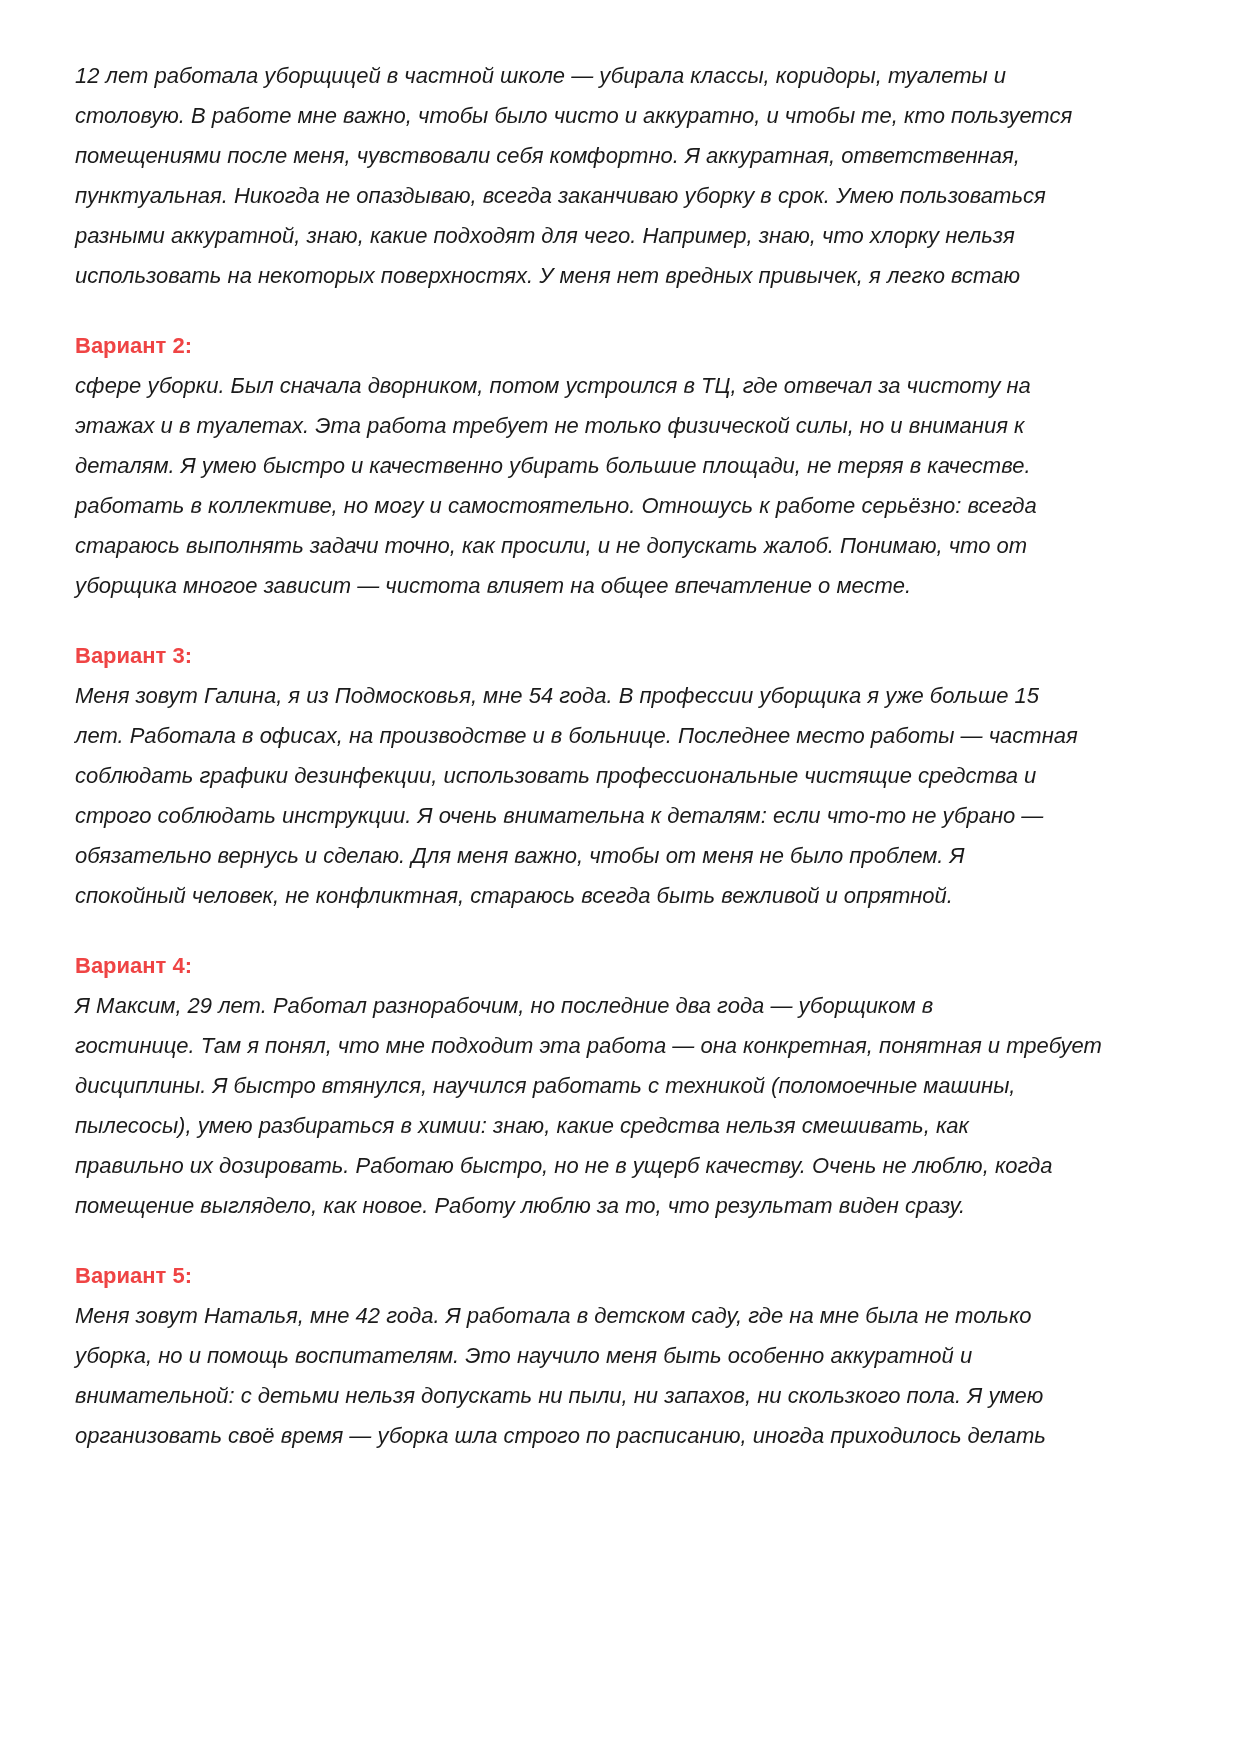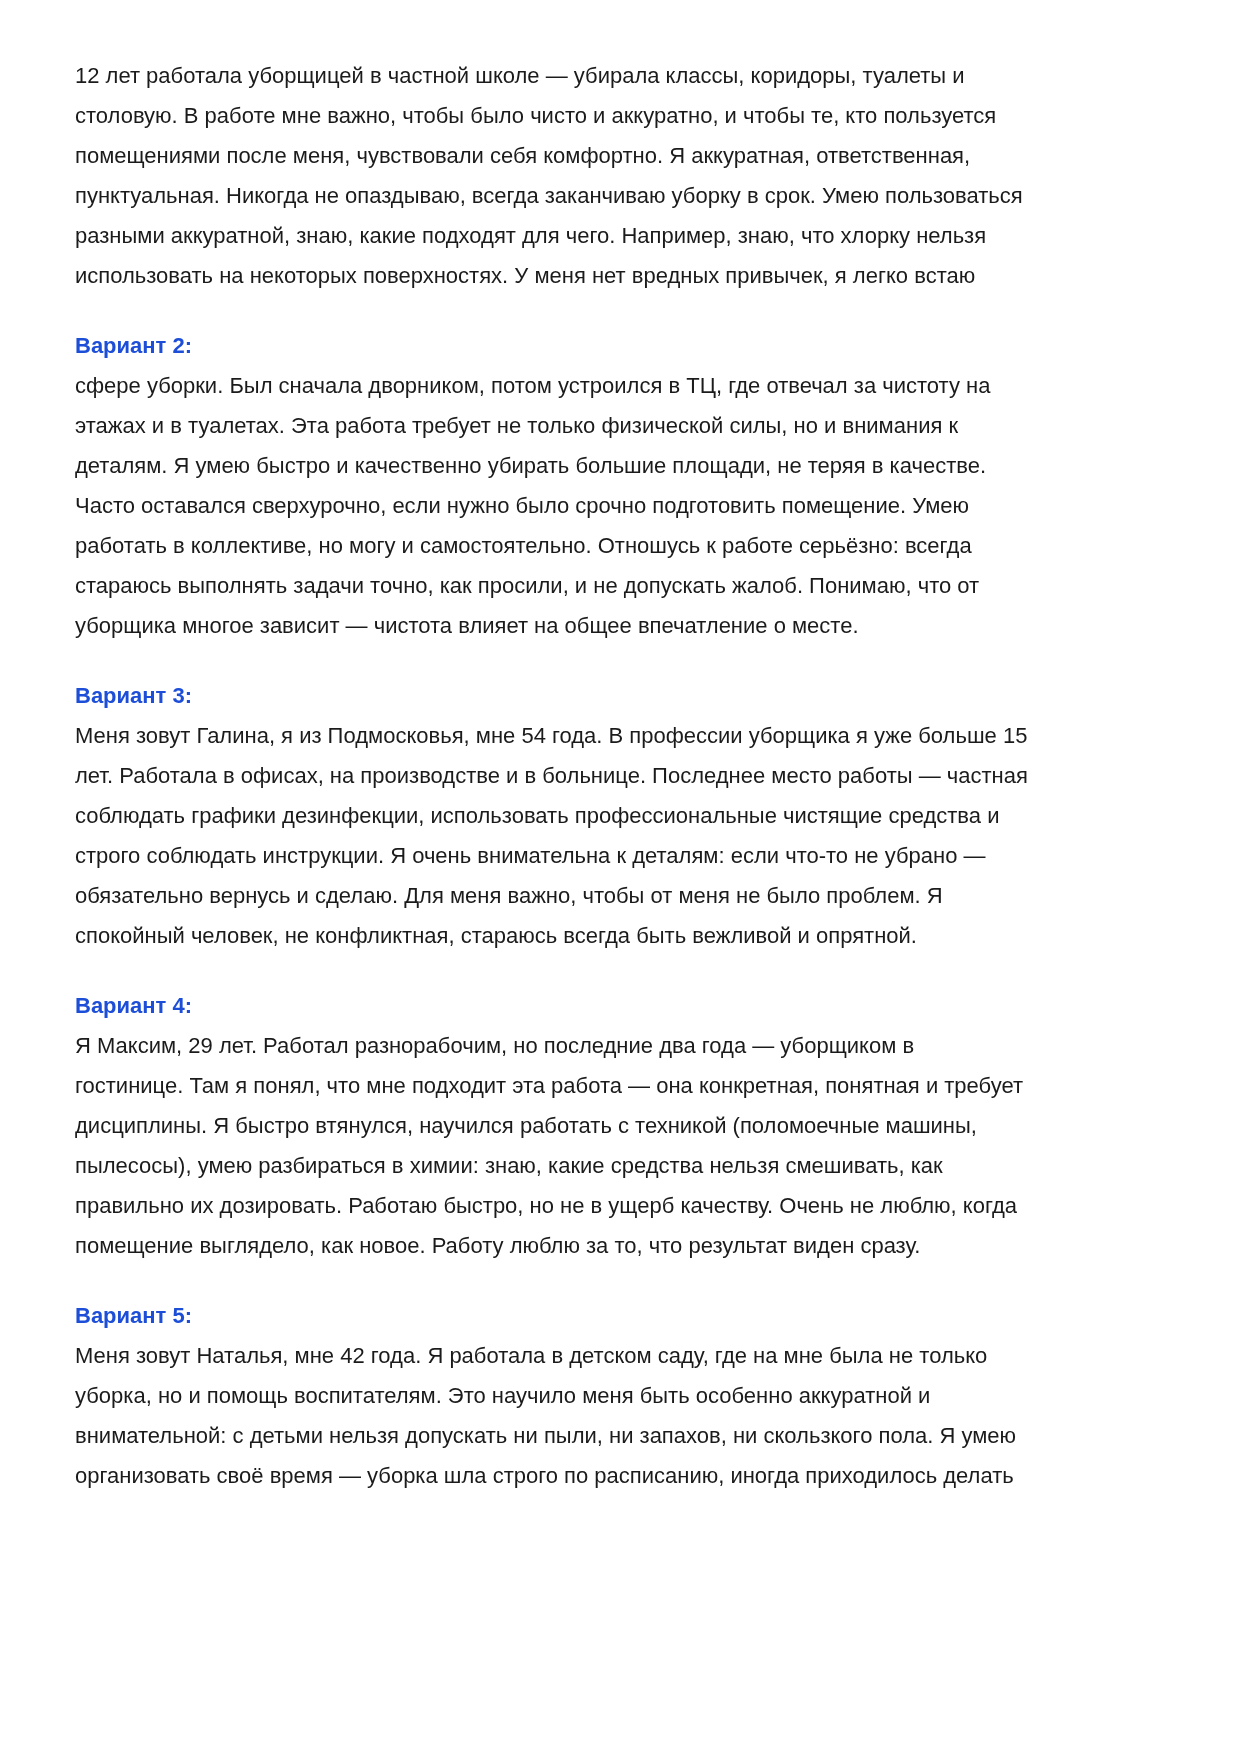--- a/index.html
+++ b/index.html
@@ -13,28 +13,28 @@
   .doc {
     box-sizing: border-box;
     padding: 56px 0 0 75px;
     width: 1169px;
     font-family: "Liberation Sans", "DejaVu Sans", sans-serif;
     font-size: 22px;
     line-height: 40px;
     color: #1b1b1b;
     font-stretch: semi-condensed;
   }
-  .para .line { white-space: nowrap; }
+  .para .line { white-space: nowrap; font-style: italic; }
   .sect { margin-top: 30px; }
   .hdr {
     margin: 0;
     font-size: 22px;
     line-height: 40px;
     font-weight: 700;
-    color: #1d4ed8;
+    color: #ef4444;
   }
 </style>
 </head>
 <body>
 
 <div class="page">
   <div class="doc">
 
     <div class="para">
         <div class="line">12 лет работала уборщицей в частной школе — убирала классы, коридоры, туалеты и</div>
@@ -44,21 +44,20 @@
         <div class="line">разными аккуратной, знаю, какие подходят для чего. Например, знаю, что хлорку нельзя</div>
         <div class="line">использовать на некоторых поверхностях. У меня нет вредных привычек, я легко встаю</div>
       </div>
 
     <section class="sect">
       <h3 class="hdr">Вариант 2:</h3>
       <div class="para">
           <div class="line">сфере уборки. Был сначала дворником, потом устроился в ТЦ, где отвечал за чистоту на</div>
           <div class="line">этажах и в туалетах. Эта работа требует не только физической силы, но и внимания к</div>
           <div class="line">деталям. Я умею быстро и качественно убирать большие площади, не теряя в качестве.</div>
-          <div class="line">Часто оставался сверхурочно, если нужно было срочно подготовить помещение. Умею</div>
           <div class="line">работать в коллективе, но могу и самостоятельно. Отношусь к работе серьёзно: всегда</div>
           <div class="line">стараюсь выполнять задачи точно, как просили, и не допускать жалоб. Понимаю, что от</div>
           <div class="line">уборщика многое зависит — чистота влияет на общее впечатление о месте.</div>
         </div>
     </section>
 
     <section class="sect">
       <h3 class="hdr">Вариант 3:</h3>
       <div class="para">
           <div class="line">Меня зовут Галина, я из Подмосковья, мне 54 года. В профессии уборщика я уже больше 15</div>

